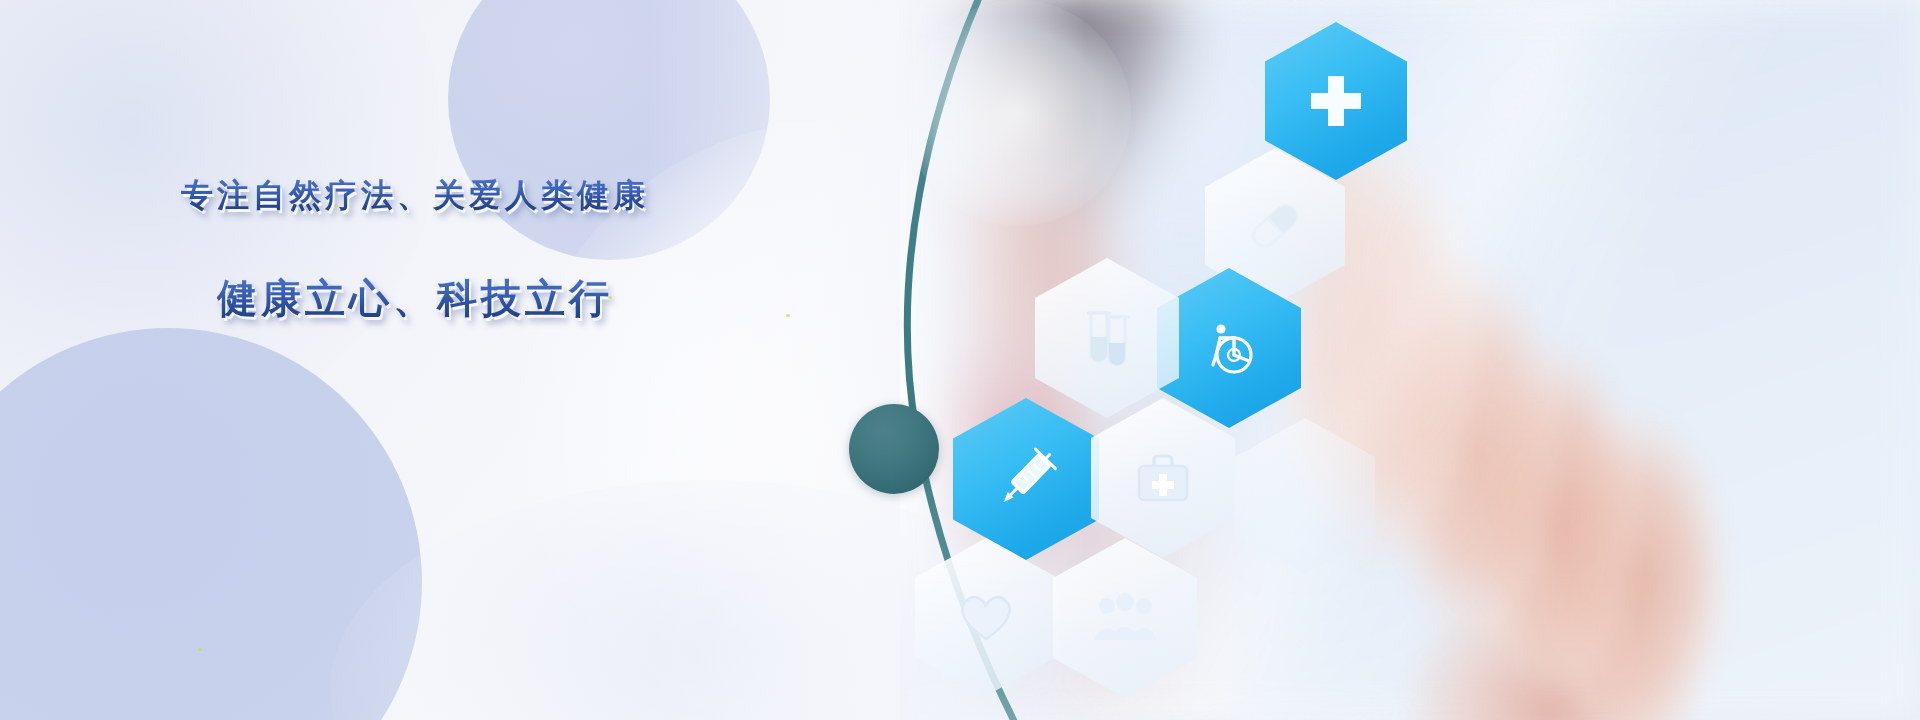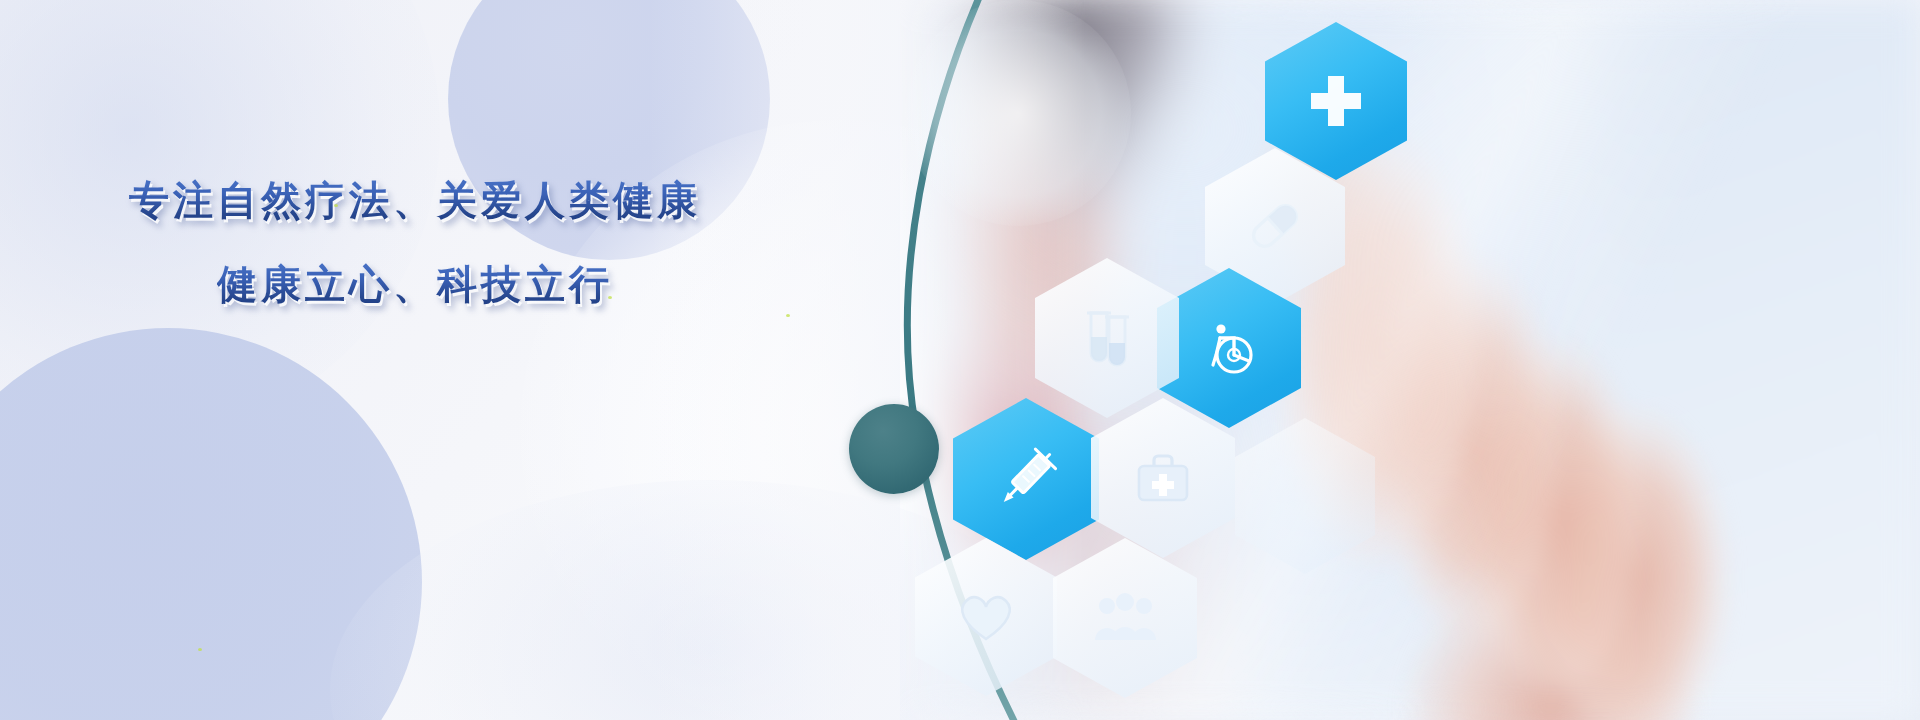--- a/index.html
+++ b/index.html
@@ -36,36 +36,36 @@
     background:radial-gradient(ellipse at 50% 40%, rgba(222,228,244,.5) 0%, rgba(240,243,250,.2) 55%, rgba(255,255,255,0) 80%);
   }
 
   
   #headline{
     position:absolute;left:0;top:176px;width:830px;
     text-align:center;
     z-index:14;
   }
   .hl-line{
-    font-size:40px;
+    font-size:32px;
     font-weight:bold;
     letter-spacing:4px;
     line-height:1.2;
     color:#2c4f9e;
     background:linear-gradient(180deg,#4a74c8 0%,#3a61b6 38%,#27478f 78%,#1f3d83 100%);
     -webkit-background-clip:text;
     background-clip:text;
     -webkit-text-fill-color:transparent;
     text-shadow:none;
     position:relative;
     display:inline-block;
     filter:drop-shadow(2px 3px 0px rgba(255,255,255,.85)) drop-shadow(3px 4px 3px rgba(70,90,150,.35));
   }
   #headline-line-1{margin-bottom:0;}
-  #headline-line-2{margin-top:36px;font-size:40px;}
+  #headline-line-2{margin-top:60px;font-size:40px;}
 
   
   #photo-panel{
     position:absolute;right:0;top:0;width:1065px;height:720px;overflow:hidden;
     z-index:6;
     -webkit-mask-image:linear-gradient(to right, rgba(0,0,0,0) 0px, rgba(0,0,0,0) 40px, rgba(0,0,0,.35) 95px, rgba(0,0,0,1) 230px, rgba(0,0,0,1) 100%);
     mask-image:linear-gradient(to right, rgba(0,0,0,0) 0px, rgba(0,0,0,0) 40px, rgba(0,0,0,.35) 95px, rgba(0,0,0,1) 230px, rgba(0,0,0,1) 100%);
   }
   
   #photo-person{

